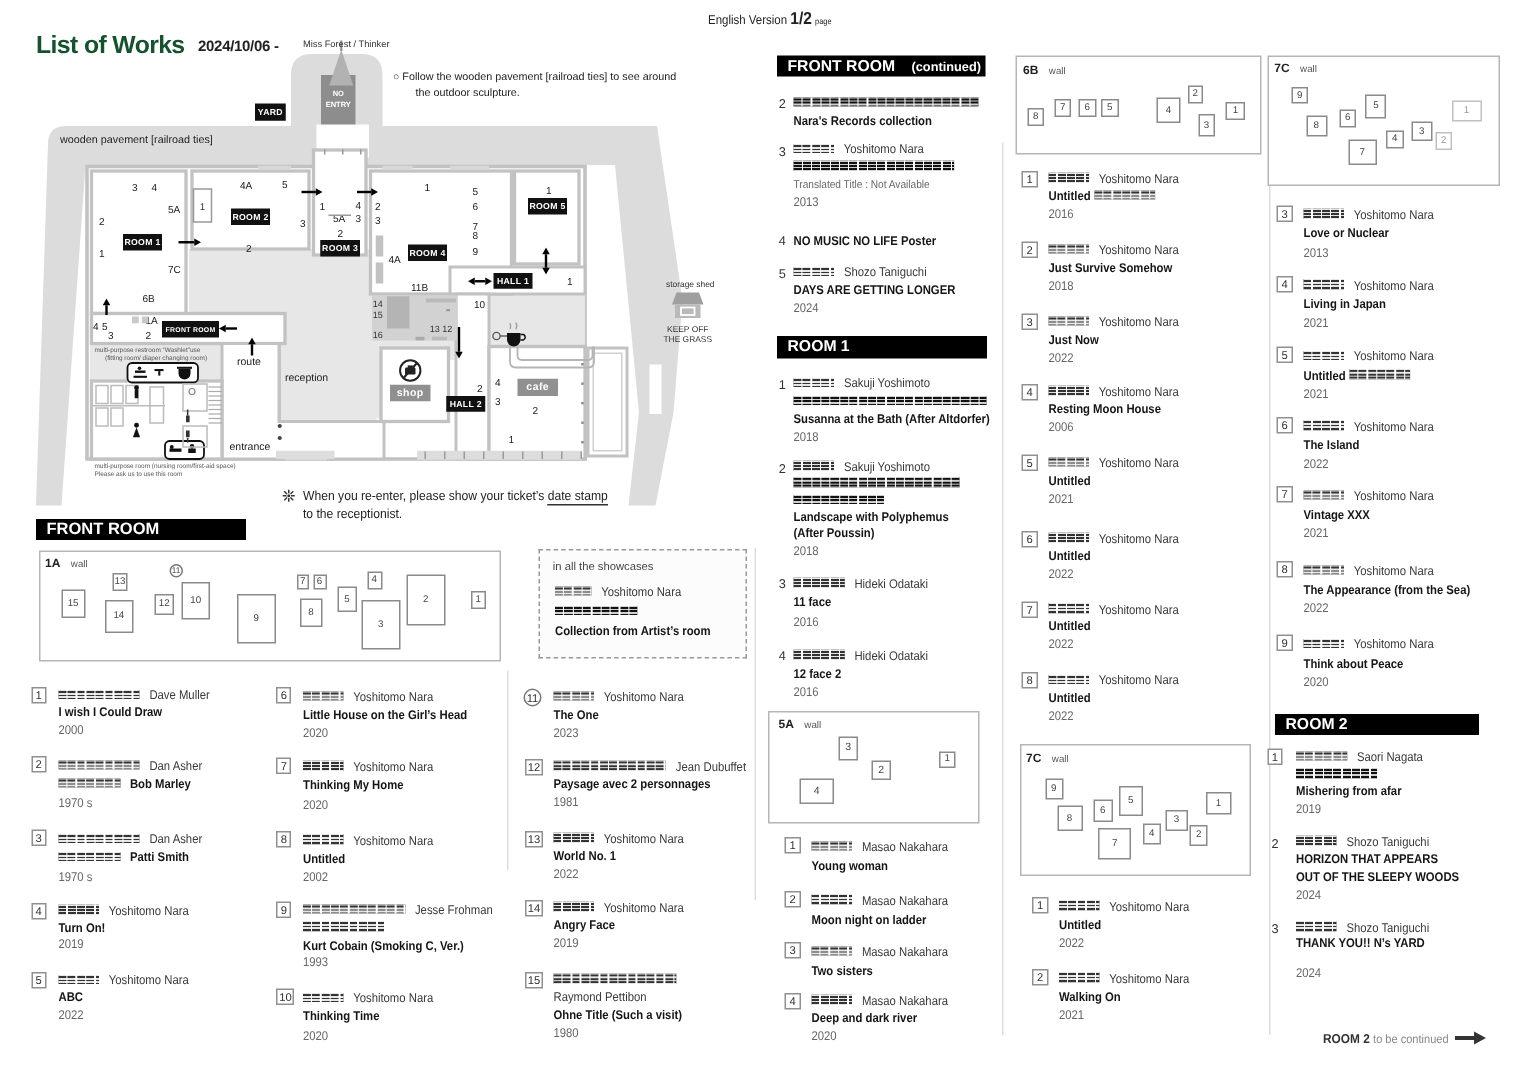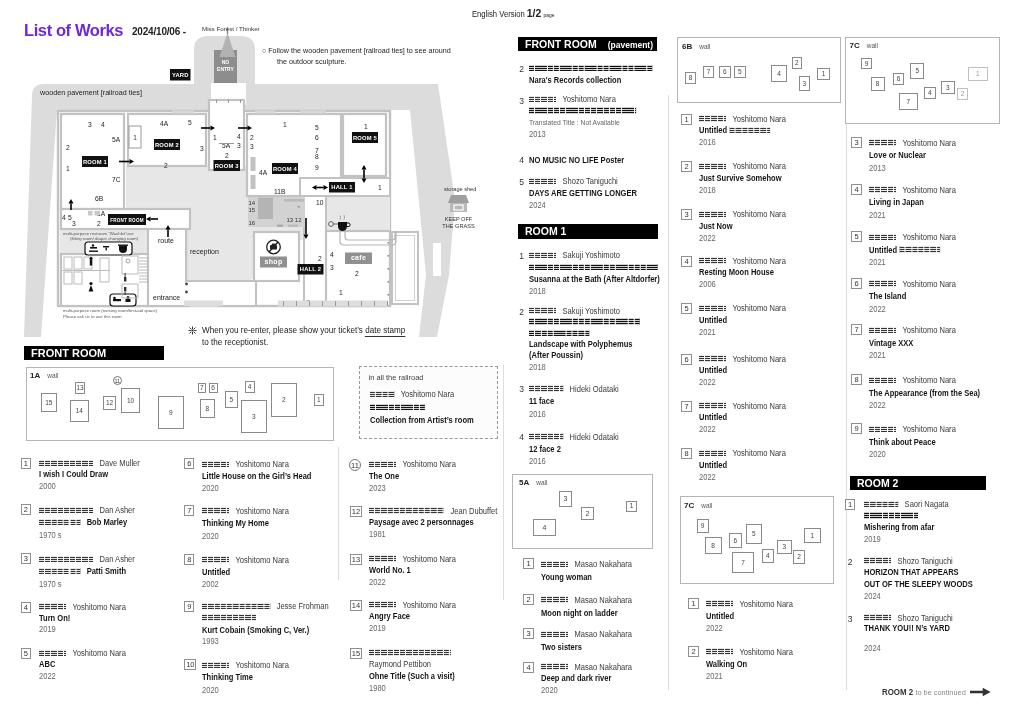--- a/index.html
+++ b/index.html
@@ -16,28 +16,28 @@
 .jp{background:repeating-linear-gradient(to right,transparent 0 5.8px,#fff 5.8px 6.9px),repeating-linear-gradient(to bottom,rgba(255,255,255,.88) 0 .9px,transparent .9px 2.15px),linear-gradient(#333,#333)}
 .jpb{background:repeating-linear-gradient(to right,transparent 0 6px,#fff 6px 6.9px),repeating-linear-gradient(to bottom,rgba(255,255,255,.8) 0 .8px,transparent .8px 2.15px),linear-gradient(#111,#111)}
 .bar{position:absolute;background:#000;color:#fff;font-weight:bold;font-size:10.5px}
 .wb{position:absolute;border:1px solid #b5b5b5;background:#fff}
 .sq{position:absolute;border:1px solid #8a8a8a;background:#fff;color:#444;text-align:center}
 .wl{font-size:8px;font-weight:bold;color:#222}
 .wl small{font-weight:normal;font-size:6.5px;color:#555;margin-left:7px}
 .sep{position:absolute;width:1px;background:#ddd}
 </style></head><body>
 
-<div class="abs" style="left:24px;top:20.5px;font-size:16.5px;font-weight:bold;letter-spacing:-0.4px;color:#6d28d9">List of Works</div>
+<div class="abs" style="left:24px;top:20.5px;font-size:16.5px;font-weight:bold;letter-spacing:-0.4px;color:#14532d">List of Works</div>
 <div class="abs" style="left:132px;top:26px;font-size:10px;font-weight:bold;color:#222;letter-spacing:-0.2px">2024/10/06 -</div>
 <div class="abs" style="left:472px;top:7px;font-size:8.5px;transform:scaleX(.9);transform-origin:0 0;color:#222">English Version <b style="font-size:11.5px">1/2</b> <span style="font-size:5.5px">page</span></div>
 <div class="sep" style="left:502.5px;top:365px;height:235px"></div>
 <div class="sep" style="left:667.5px;top:95px;height:595px"></div>
 <div class="sep" style="left:845.5px;top:100px;height:590px"></div>
 <div class="sep" style="left:337.5px;top:447px;height:133px"></div>
-<div class="bar" style="left:518px;top:36.5px;width:139px;height:14.5px;line-height:14.5px"><span style="margin-left:7px">FRONT ROOM</span> <span style="font-weight:bold;font-size:8.5px;margin-left:8px">(pavement)</span></div>
+<div class="bar" style="left:518px;top:36.5px;width:139px;height:14.5px;line-height:14.5px"><span style="margin-left:7px">FRONT ROOM</span> <span style="font-weight:bold;font-size:8.5px;margin-left:8px">(continued)</span></div>
 <span class="pn" style="position:absolute;left:518px;top:63.5px;width:7px">2</span>
 <div class="e" style="left:529px;top:62.0px;line-height:12.3px"><span class="jpb" style="width:136.7px"></span></div>
 <div class="e" style="left:529px;top:74.3px;line-height:12.3px"><span class="t">Nara's Records collection</span></div>
 <span class="pn" style="position:absolute;left:518px;top:95.5px;width:7px">3</span>
 <div class="e" style="left:529px;top:94.0px;line-height:11.7px"><span class="jp" style="width:30.0px"></span> <span class="en">Yoshitomo Nara</span></div>
 <div class="e" style="left:529px;top:105.7px;line-height:11.7px"><span class="jpb" style="width:118.9px"></span></div>
 <div class="e" style="left:529px;top:117.4px;line-height:11.7px"><span class="g">Translated Title : Not Available</span></div>
 <div class="e" style="left:529px;top:129.1px;line-height:11.7px"><span class="yr">2013</span></div>
 <span class="pn" style="position:absolute;left:518px;top:155px;width:7px">4</span>
 <div class="e" style="left:529px;top:153.5px;line-height:12.0px"><span class="t">NO MUSIC NO LIFE Poster</span></div>
@@ -270,21 +270,21 @@
 <span class="num" style="position:absolute;left:184.3px;top:601.0px;min-width:10px">9</span>
 <div class="e" style="left:202.3px;top:601.0px;line-height:11.8px"><span class="jp" style="width:75.6px"></span> <span class="en">Jesse Frohman</span></div>
 <div class="e" style="left:202.3px;top:612.8px;line-height:11.8px"><span class="jp" style="width:60.0px"></span></div>
 <div class="e" style="left:202.3px;top:624.6px;line-height:11.8px"><span class="t">Kurt Cobain (Smoking C, Ver.)</span></div>
 <div class="e" style="left:202.3px;top:636.4px;line-height:11.8px"><span class="yr">1993</span></div>
 <span class="num" style="position:absolute;left:184.3px;top:659.0px;min-width:12px">10</span>
 <div class="e" style="left:202.3px;top:659.0px;line-height:12.3px"><span class="jp" style="width:30.0px"></span> <span class="en">Yoshitomo Nara</span></div>
 <div class="e" style="left:202.3px;top:671.3px;line-height:12.3px"><span class="t">Thinking Time</span></div>
 <div class="e" style="left:202.3px;top:683.6px;line-height:12.3px"><span class="yr">2020</span></div>
 <div class="abs" style="left:358.5px;top:365.5px;width:139px;height:73px;border:1px dashed #999;background:#fcfcfc"></div>
-<div class="abs" style="left:368.5px;top:372.5px;font-size:7.5px;color:#444">in all the railroad</div>
+<div class="abs" style="left:368.5px;top:372.5px;font-size:7.5px;color:#444">in all the showcases</div>
 <div class="e" style="left:370px;top:388px"><span class="jp" style="width:27px"></span> <span class="en">Yoshitomo Nara</span></div>
 <div class="e" style="left:370px;top:401px"><span class="jpb" style="width:61px"></span></div>
 <div class="e" style="left:370px;top:413.5px"><span class="t">Collection from Artist’s room</span></div>
 <span class="cnum" style="position:absolute;left:349px;top:458.5px">11</span>
 <div class="e" style="left:369px;top:459.0px;line-height:11.9px"><span class="jp" style="width:30.0px"></span> <span class="en">Yoshitomo Nara</span></div>
 <div class="e" style="left:369px;top:470.9px;line-height:11.9px"><span class="t">The One</span></div>
 <div class="e" style="left:369px;top:482.8px;line-height:11.9px"><span class="yr">2023</span></div>
 <span class="num" style="position:absolute;left:350px;top:505.5px;min-width:12px">12</span>
 <div class="e" style="left:369px;top:505.5px;line-height:11.9px"><span class="jp" style="width:83.3px"></span> <span class="en">Jean Dubuffet</span></div>
 <div class="e" style="left:369px;top:517.4px;line-height:11.9px"><span class="t">Paysage avec 2 personnages</span></div>

